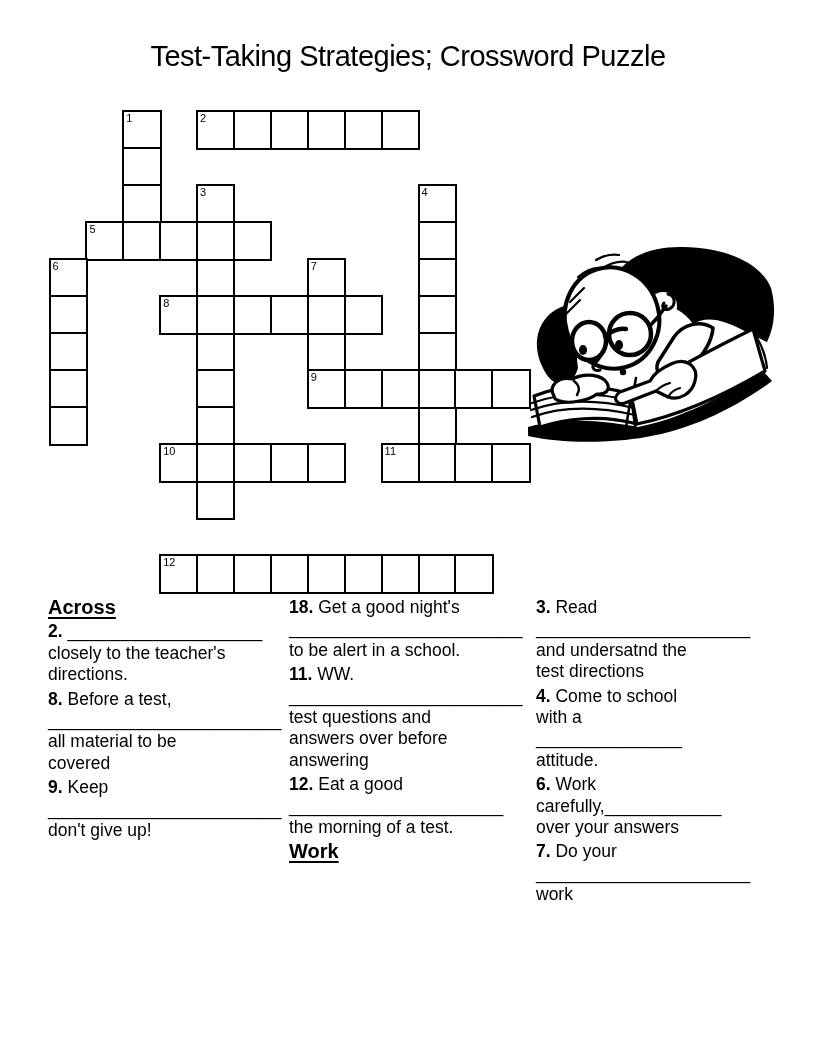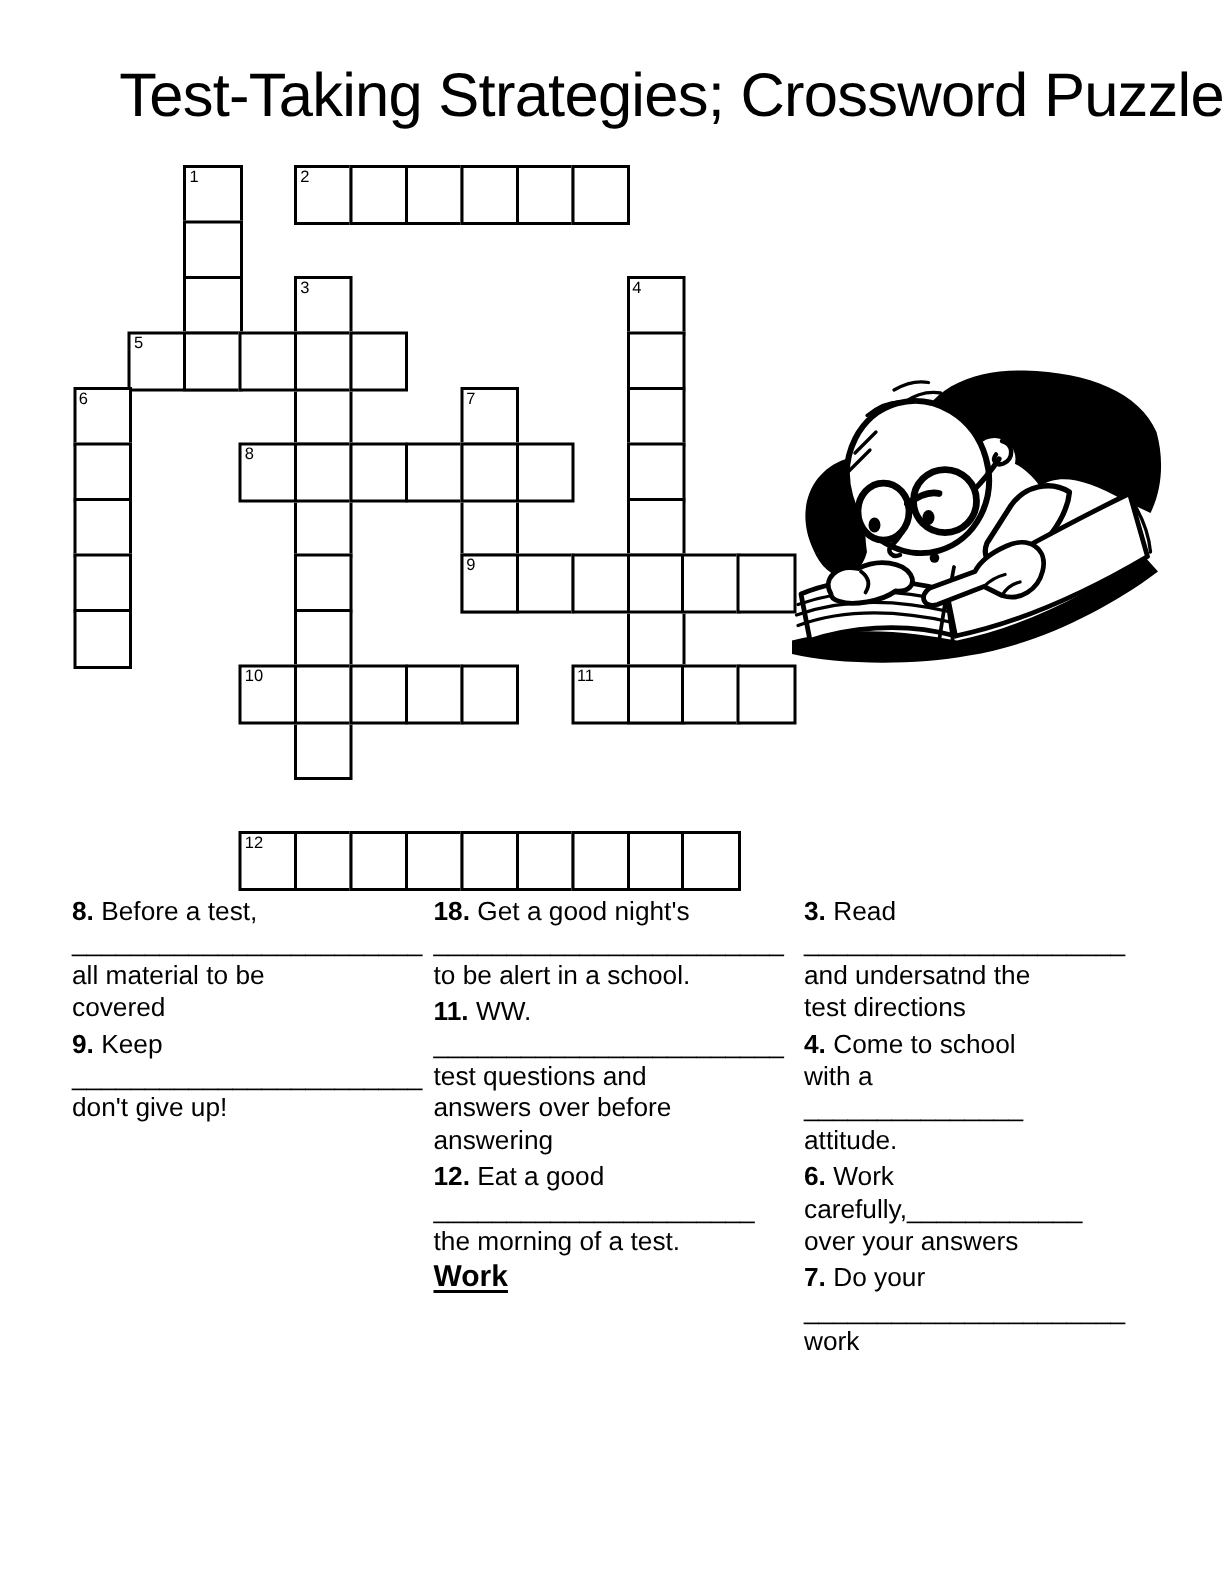--- a/index.html
+++ b/index.html
@@ -2,21 +2,21 @@
 <html><head>
 <meta charset="utf-8">
 <style>
   html,body{margin:0;padding:0;background:#fff;}
   .page{
     position:relative;width:816px;height:1056px;background:#ffffff;
     font-family:"Liberation Sans", sans-serif;color:#000;overflow:hidden;
   }
   .title{
     position:absolute;left:0;right:0;top:40px;margin:0;
-    text-align:right;font-size:41px;font-weight:400;letter-spacing:-0.5px;
+    text-align:center;font-size:29px;font-weight:400;letter-spacing:-0.5px;
     font-family:"Liberation Sans", sans-serif;
   }
   .grid{position:absolute;left:0;top:0;}
   .cell{
     position:absolute;background:#fff;border:2.5px solid #000;box-sizing:border-box;
   }
   .cellnum{
     position:absolute;left:2px;top:0px;font-size:11px;line-height:13px;font-weight:400;
   }
   .illustration{position:absolute;left:520px;top:244px;width:258px;height:205px;}
@@ -181,20 +181,24 @@
         <path stroke-width="2.5" d="M116,134 L111,161"></path>
         <path fill="#fff" stroke-width="3.2" d="M34,152 C28,142 38,132 52,135 C66,128 82,131 87,139 C91,146 85,151 77,150 C68,157 48,160 40,157 C36,156 34,154 34,152 Z"></path>
         <path stroke-width="2.5" d="M54,137 Q62,143 57,151"></path>
         <path fill="#fff" stroke-width="3.2" d="M151,120 C166,113 179,122 175,137 C172,149 160,157 148,153 C144,151 140,149 136,147 L105,159 C96,162 92,153 100,148 L130,137 C134,129 142,124 151,120 Z"></path>
         <path stroke-width="2.2" d="M148,153 Q152,146 160,144 M136,147 Q142,141 150,139"></path>
       </g>
     </svg>
   </div>
 
   <div class="clue-col clue-col-1" id="clue-col-1">
+      <div class="clue-heading">Across</div>
+      <div class="clue"><span class="num">2.</span> <span class="txt">____________________
+closely to the teacher's
+directions.</span></div>
       <div class="clue"><span class="num">8.</span> <span class="txt">Before a test,
 ________________________
 all material to be
 covered</span></div>
       <div class="clue"><span class="num">9.</span> <span class="txt">Keep
 ________________________
 don't give up!</span></div>
     </div>
   <div class="clue-col clue-col-2" id="clue-col-2">
       <div class="clue"><span class="num">18.</span> <span class="txt">Get a good night's

